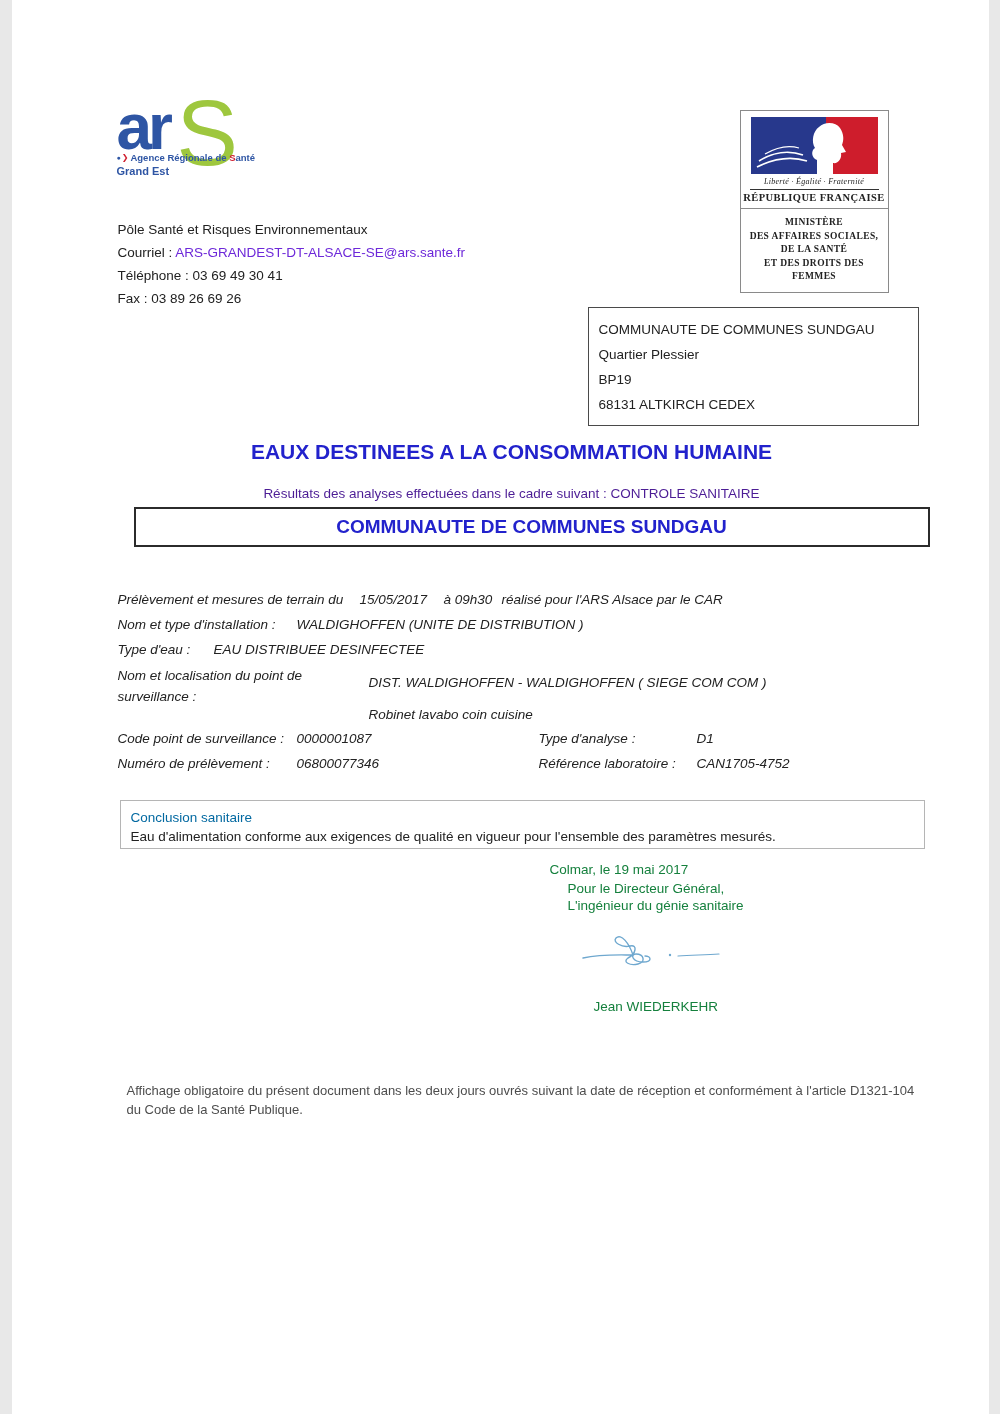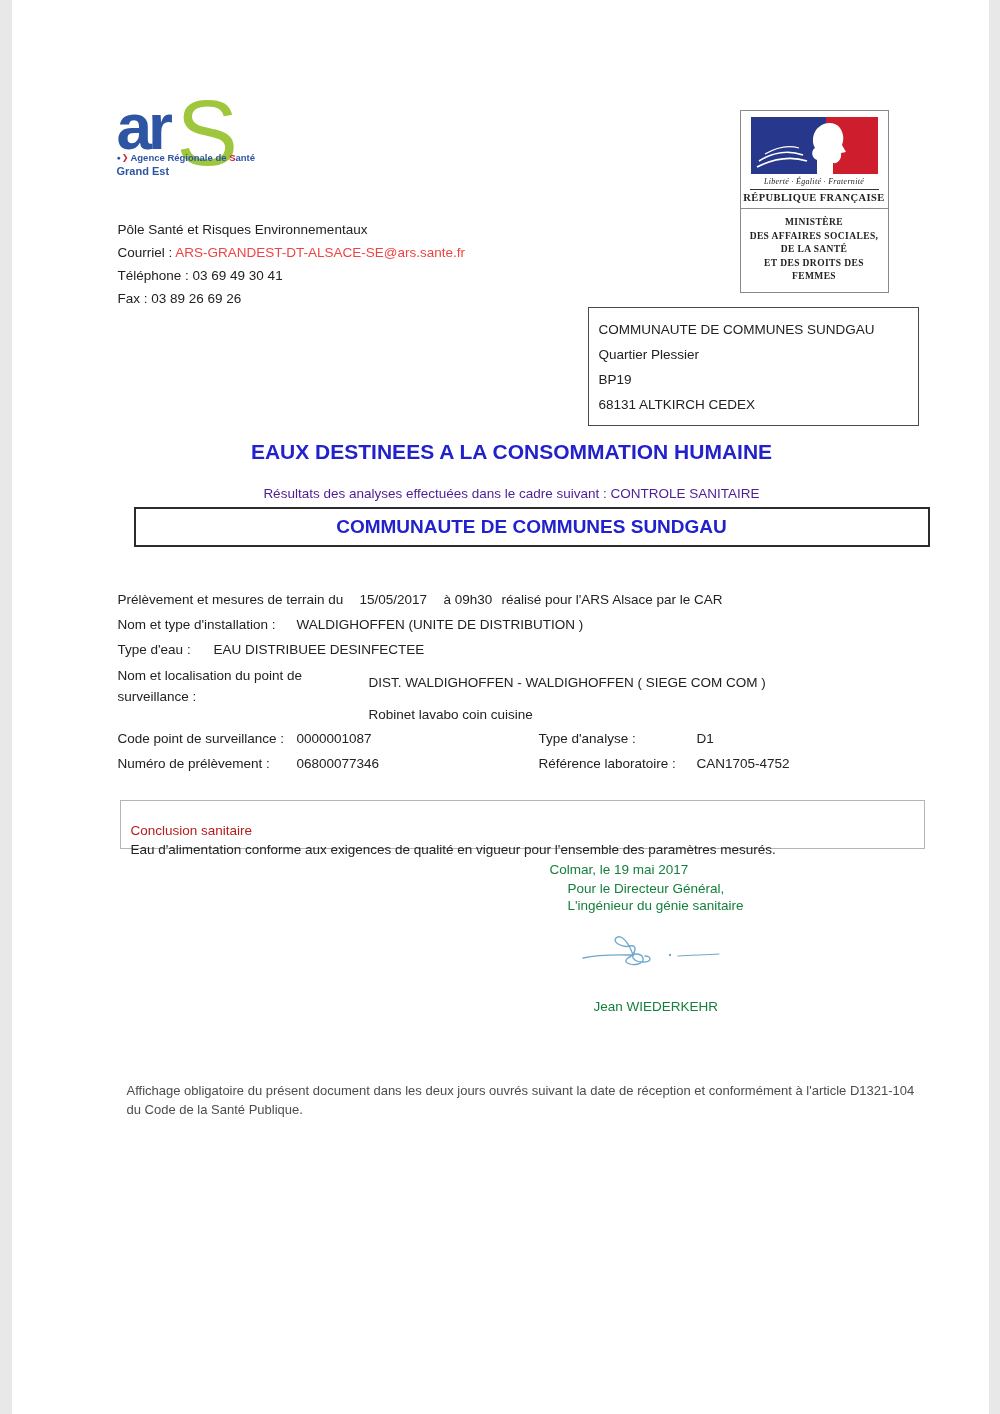--- a/index.html
+++ b/index.html
@@ -25,41 +25,41 @@
     font-family:"Liberation Serif","DejaVu Serif",serif;color:#222;}
   .ministry .flag{display:block;margin:6px auto 2px auto;}
   .motto{font-style:italic;font-size:8px;letter-spacing:.3px;padding:1px 8px 2px 8px;}
   .motto-rule{border:0;border-top:1px solid #333;margin:1px 9px 2px 9px;}
   .republic{font-size:10.5px;font-weight:bold;letter-spacing:.4px;padding-bottom:5px;}
   .ministry-divider{border:0;border-top:1px solid #8a8a8a;margin:0;}
   .ministry-lines{padding:7px 2px 8px 2px;font-size:9.5px;letter-spacing:.4px;line-height:13.5px;font-weight:bold;}
 
   
   .contact{left:106px;top:218px;font-size:13.5px;line-height:23px;color:#222;}
-  .email-link{color:#ef4444;text-decoration:none;}
+  .email-link{color:#6d28d9;text-decoration:none;}
 
   
   .recipient{left:576px;top:307px;width:331px;border:1px solid #4a4a4a;padding:9px 10px 8px 10px;
     font-size:13.5px;line-height:25px;color:#222;box-sizing:border-box;}
 
   
   .main-title{left:0;top:440px;width:1000px;text-align:center;font-size:21px;font-weight:bold;color:#2222cc;}
   .subtitle{left:0;top:486px;width:1000px;text-align:center;font-size:13.5px;color:#4c1d95;}
   .title-box{left:122px;top:507px;width:796px;height:40px;border:2px solid #2b2b2b;box-sizing:border-box;
     display:flex;align-items:center;justify-content:center;}
   .title-box span{font-size:19px;font-weight:bold;color:#2222cc;}
 
   
-  .fld{position:absolute;font-size:13.5px;color:#222;white-space:nowrap;}
+  .fld{position:absolute;font-size:13.5px;color:#222;white-space:nowrap;font-style:italic;}
   .point-label{white-space:normal;width:210px;line-height:21px;}
 
   
   .conclusion{left:108px;top:800px;width:805px;height:49px;border:1px solid #b5b5b5;box-sizing:border-box;
     padding:5px 10px;background:#fff;}
-  .conclusion-title{font-size:13.5px;color:#b91c1c;margin:17px 0 4px 0;}
+  .conclusion-title{font-size:13.5px;color:#0369a1;margin:4px 0 4px 0;}
   .conclusion-text{font-size:13.5px;color:#222;margin:0;}
 
   
   .sig-text{position:absolute;font-size:13.5px;color:#15803d;white-space:nowrap;}
 
   
   .footer{left:115px;top:1081px;width:940px;font-size:13px;line-height:19px;color:#4d4d4d;}
   .footer .l1{white-space:nowrap;}
 </style>
 </head>

